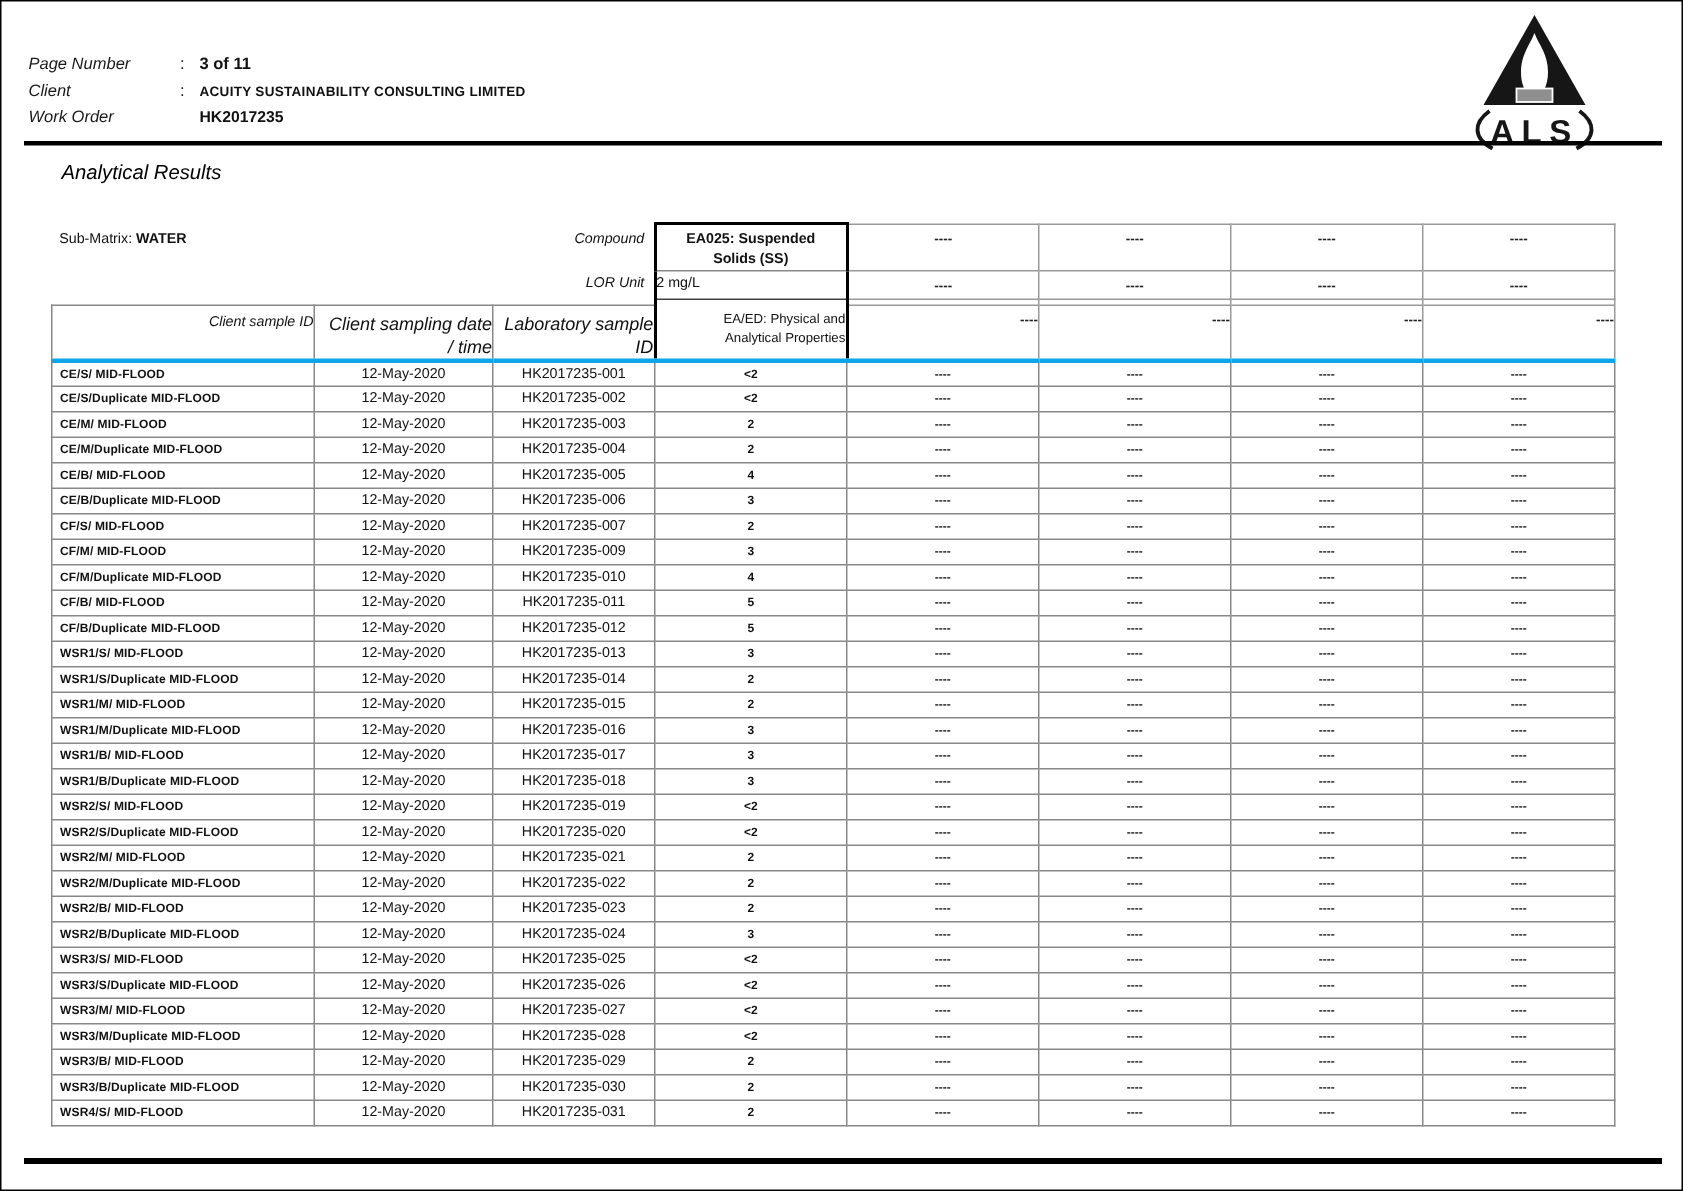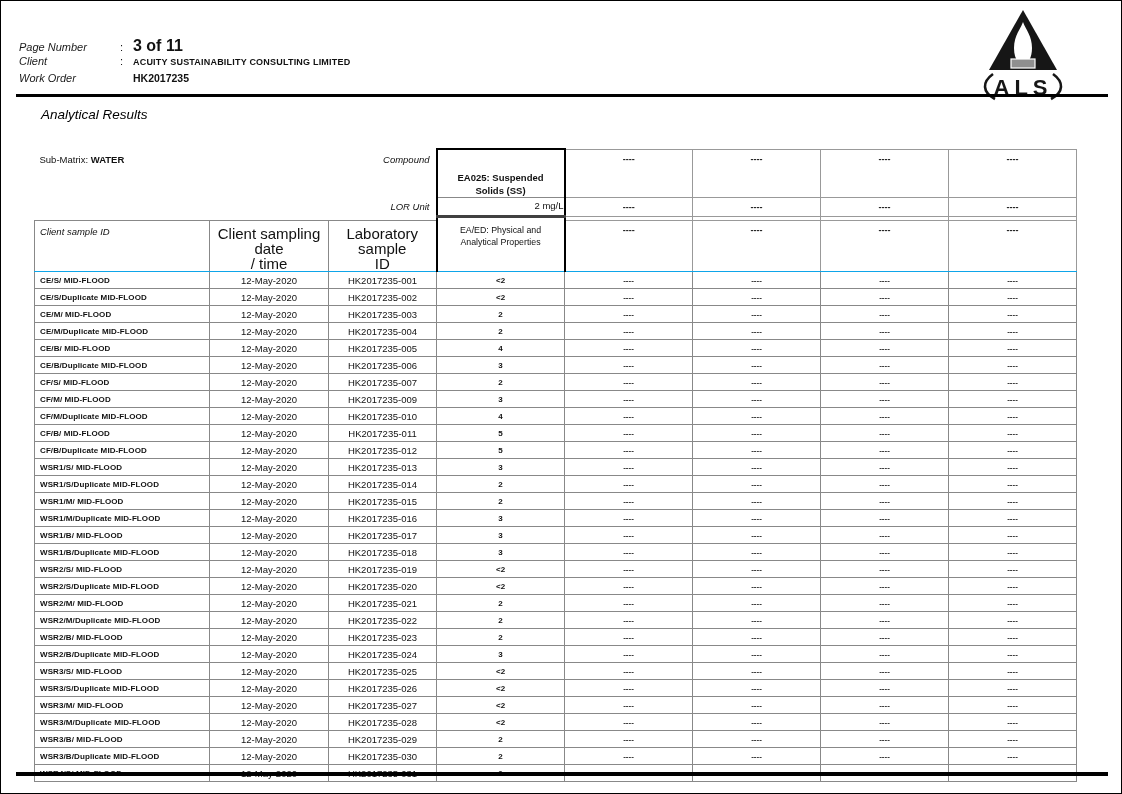--- a/index.html
+++ b/index.html
@@ -8,46 +8,46 @@
   .page {
     position:relative; width:1122px; height:794px; background:#fff;
     border:1px solid #000; overflow:hidden;
     font-family:"Liberation Sans", sans-serif; color:#111;
   }
   
   .meta { position:absolute; top:36px; left:18px; }
   .meta-row { display:flex; align-items:baseline; height:17.5px; }
   .meta-label { width:101px; font-style:italic; font-size:11px; color:#1a1a1a; }
   .meta-colon { width:13px; font-size:11px; color:#1a1a1a; }
-  .v-page { font-weight:bold; font-size:16px; }
+  .v-page { font-weight:bold; font-size:11px; }
   .v-client { font-weight:bold; font-size:9px; letter-spacing:.2px; }
   .v-order { font-weight:bold; font-size:10.5px; }
   .top-rule { position:absolute; top:93px; left:15px; width:1092px; height:3px; background:#000; }
   .logo { position:absolute; top:6px; right:42px; width:112px; height:94px; }
   
   .title { position:absolute; top:106px; left:40px; font-size:13.5px; font-weight:normal; font-style:italic; color:#000000; }
   
   table.results { position:absolute; top:147px; left:33px; width:1042px; border-collapse:collapse; table-layout:fixed; }
   td { overflow:hidden; }
   
   .nob { border:none; background:#fff; }
   .submatrix { font-size:9.5px; padding:5px 0 0 5px; vertical-align:top; }
   .submatrix b { font-weight:bold; }
   .side-label { font-size:9.5px; font-style:italic; text-align:right; padding:5px 6px 0 0; vertical-align:top; }
   .side-label.mid { padding-top:3px; }
-  .ea-head { border:2px solid #000; border-bottom:1px solid #888; text-align:center; font-weight:bold; font-size:9.5px; vertical-align:top; padding-top:21px; line-height:13px; }
-  .ea-mid  { border-left:2px solid #000; border-right:2px solid #000; border-bottom:3px solid #404040; text-align:right; font-size:9.5px; vertical-align:top; padding-top:2px; }
+  .ea-head { border:2px solid #000; border-bottom:1px solid #888; text-align:center; font-weight:bold; font-size:9.5px; vertical-align:top; padding-top:3px; line-height:13px; }
+  .ea-mid  { border-left:2px solid #000; border-right:2px solid #000; border-bottom:1px solid #404040; text-align:left; font-size:9.5px; vertical-align:top; padding-top:2px; }
   .ea-foot { border-left:2px solid #000; border-right:2px solid #000; text-align:center; font-size:8.8px; vertical-align:top; padding-top:3px; line-height:12.5px;margin-left:44px; }
   .ph { border:1.5px solid #999; text-align:center; font-weight:bold; font-size:9px; vertical-align:top; padding-top:4px; color:#222; }
   .sp-side { border-left:1.5px solid #999; border-right:1.5px solid #999; }
   .sp-ea { border-left:2px solid #000; border-right:2px solid #000; }
   .h-left { border:1px solid #888; font-style:italic; font-size:9.5px; text-align:left; padding:5px 0 0 5px; vertical-align:top; }
-  .h-center { border:1px solid #888; font-size:15px; text-align:center; vertical-align:top; padding-top:5px; line-height:15px; }
+  .h-center { border:1px solid #888; font-style:italic; font-size:12px; text-align:center; vertical-align:top; padding-top:5px; line-height:15px; }
   tr.row-a { height:31px; } tr.row-b { height:19px; } tr.spacer { height:4px; } tr.row-c { height:37px; }
-  tr.row-c td { border-bottom:1px solid #0ea5e9; }
+  tr.row-c td { border-bottom:3px solid #0ea5e9;text-align:right; }
   .two-line span { display:block; }
   
   tbody tr { height:17px; }
   tbody td { border:1px solid #888; vertical-align:middle; }
   td.c-id   { font-size:8px; font-weight:bold; padding-left:5px; letter-spacing:.1px;margin-left:38px; }
   td.c-date { font-size:9.5px; text-align:center; }
   td.c-lab  { font-size:9.5px; text-align:center; }
   td.c-val  { font-size:8px; font-weight:bold; text-align:center; }
   td.c-dash { font-size:8px; font-weight:bold; text-align:center; color:#222; }
   .bottom-rule { position:absolute; top:771px; left:15px; width:1092px; height:4px; background:#000; }

